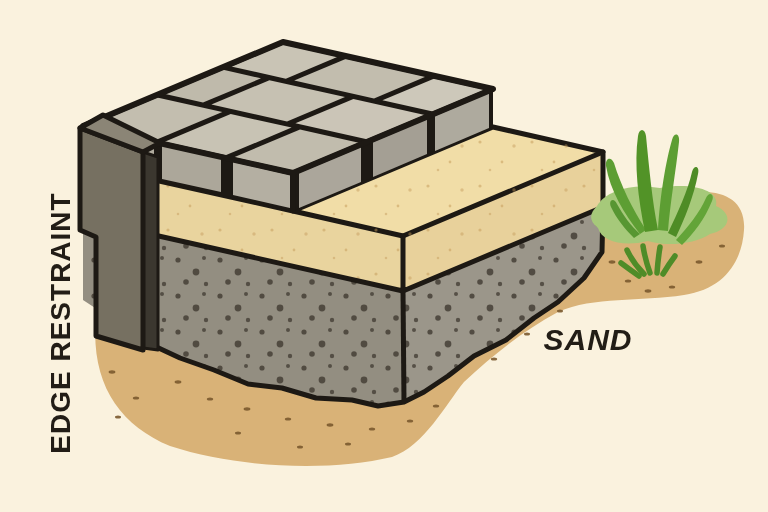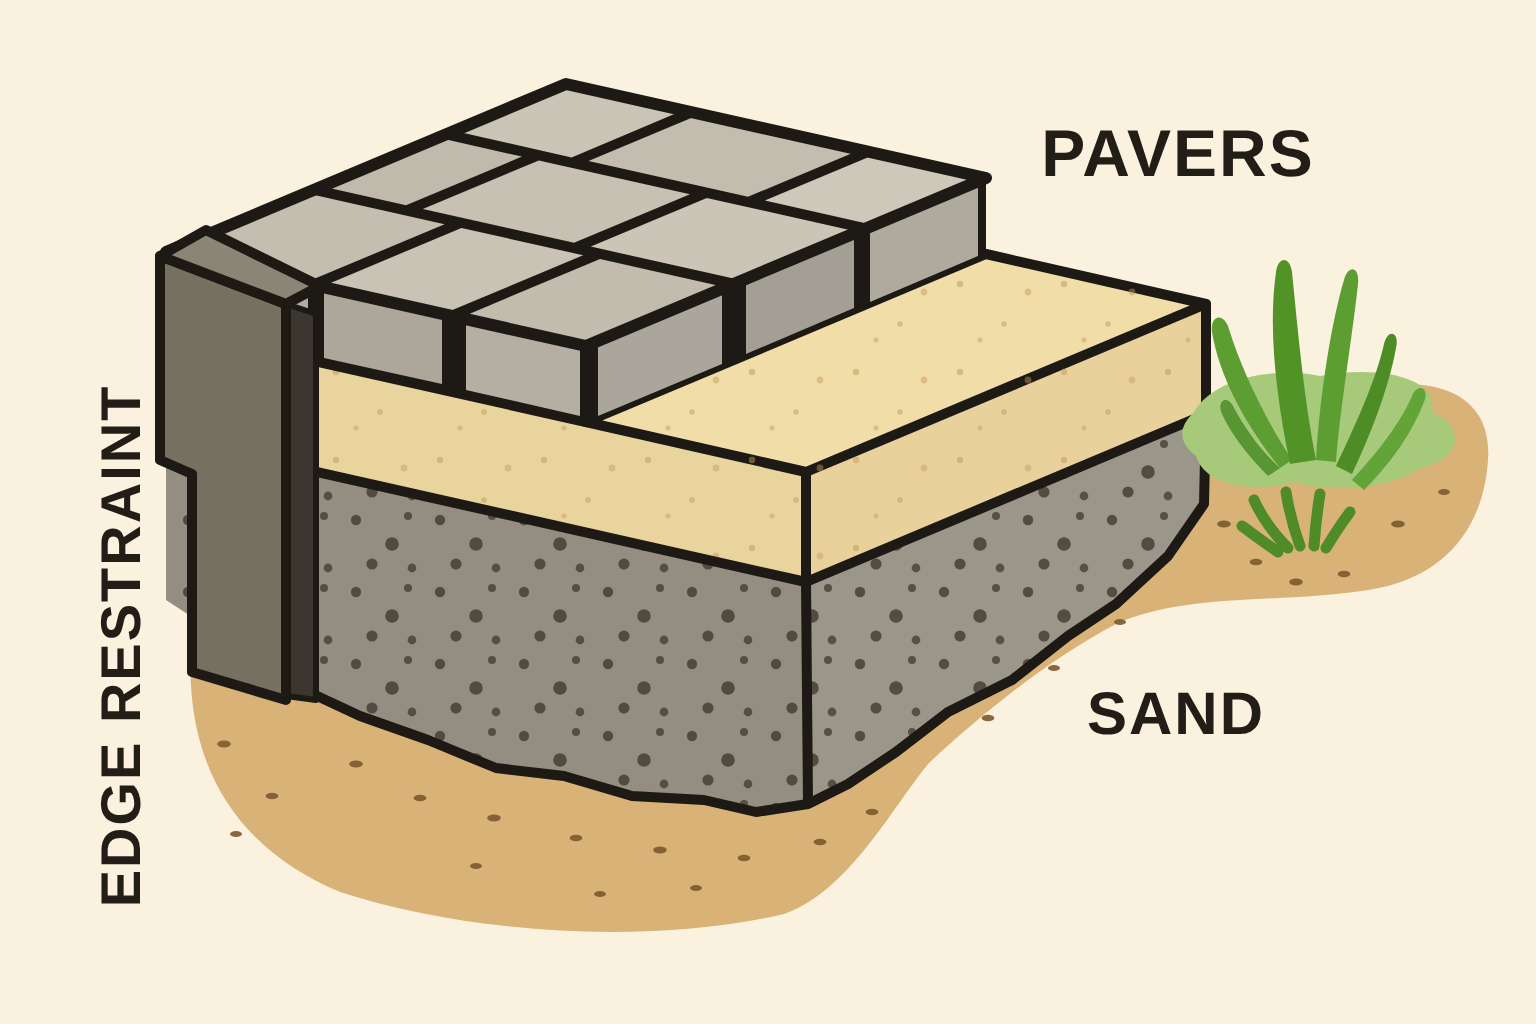--- a/index.html
+++ b/index.html
@@ -7,21 +7,21 @@
     position:relative; width:768px; height:512px;
     background:#faf2de; overflow:hidden;
     font-family:"Liberation Sans","DejaVu Sans",sans-serif;
   }
   .stage svg { position:absolute; left:0; top:0; }
   .lbl {
     position:absolute; color:#221d16; font-weight:bold;
     letter-spacing:1px; white-space:nowrap; line-height:1.2;
   }
   .lbl-pavers    { left:589px; top:77px;  font-size:33px; transform:translate(-50%,-50%); }
-  .lbl-sand      { left:588px; top:358px; font-size:30px; transform:translate(-50%,-50%); }
+  .lbl-sand      { left:588px; top:340px; font-size:30px; transform:translate(-50%,-50%);font-style:italic; }
   .lbl-gravel    { left:556px; top:428px; font-size:30px; transform:translate(-50%,-50%);
                    white-space:normal; width:250px; text-align:center; line-height:37px; }
   .lbl-edge     { left:61px;  top:323px; font-size:28px;
                    transform:translate(-50%,-50%) rotate(-90deg); }
 </style>
 </head>
 <body>
 
 <div class="stage">
 
@@ -155,17 +155,16 @@
     <g stroke="#4f8c28" stroke-width="5.5" stroke-linecap="round" fill="none">
       <path d="M 644,274 Q 633,263 627,250"></path>
       <path d="M 650,273 Q 645,259 643,246"></path>
       <path d="M 657,273 Q 658,259 660,247"></path>
       <path d="M 663,274 Q 669,264 675,256"></path>
       <path d="M 639,276 Q 629,269 621,263"></path>
     </g>
   </g>
 </svg>
 
-<div class="lbl lbl-pavers">PAVERS</div>
 <div class="lbl lbl-sand">SAND</div>
 <div class="lbl lbl-edge">EDGE RESTRAINT</div>
 
 </div>
 
 </body></html>

